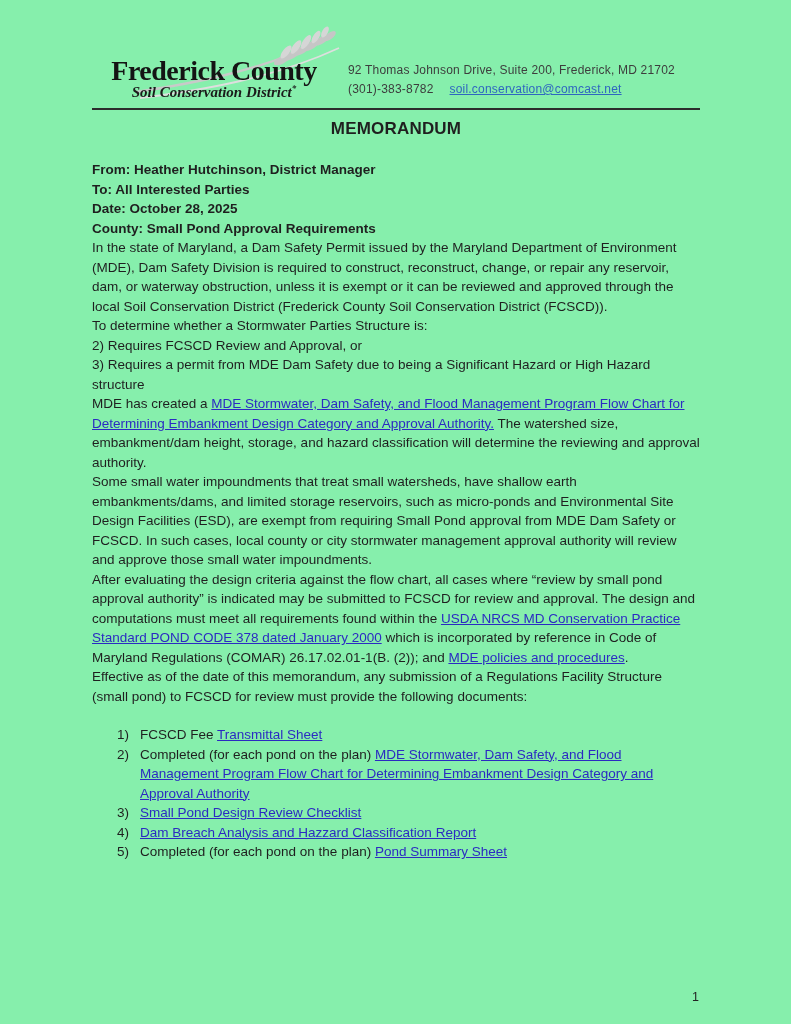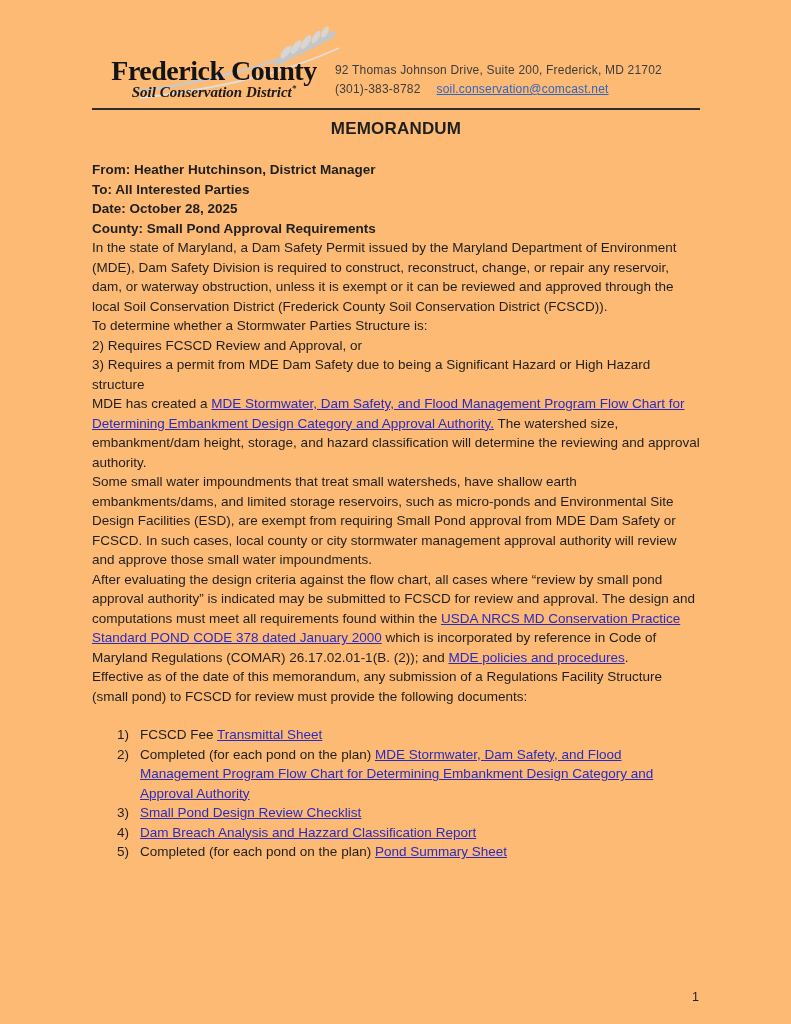--- a/index.html
+++ b/index.html
@@ -2,21 +2,21 @@
 <html><head>
 <meta charset="utf-8">
 <style>
   * { margin: 0; padding: 0; box-sizing: border-box; }
   html, body { background: #888; }
   .page {
     position: relative;
     width: 791px;
     height: 1024px;
     margin: 0 auto;
-    background: #fdba74;
+    background: #86efac;
     font-family: "Liberation Sans", sans-serif;
     color: #1f1f1f;
     padding: 30px 91px 0 92px;
     overflow: hidden;
   }
   
   .letterhead { position: relative; height: 78px; }
   .wheat-icon { position: absolute; left: 42px; top: -4px; pointer-events: none; }
   .logo-text { position: absolute; left: 6px; top: 26px; width: 232px; text-align: center; }
   .logo-title {
@@ -32,21 +32,21 @@
     font-family: "Liberation Serif", serif;
     font-style: italic;
     font-weight: bold;
     font-size: 15px;
     color: #1a1a1a;
     margin-top: -3px;
     white-space: nowrap;
   }
   .logo-subtitle sup { font-size: 9px; }
   .contact {
-    position: absolute; left: 243px; top: 31px;
+    position: absolute; left: 256px; top: 31px;
     font-size: 12px; line-height: 19px; color: #3d3d3d;
     letter-spacing: 0.2px; white-space: nowrap;
   }
   .email-link { color: #2f66c0; text-decoration: underline; margin-left: 16px; cursor: pointer; }
   .rule { border: none; border-top: 2px solid #2c2c2c; margin: 0; }
   
   .memo-title {
     text-align: center; font-weight: bold; font-size: 17px;
     margin-top: 9px; letter-spacing: 0.2px;
   }

